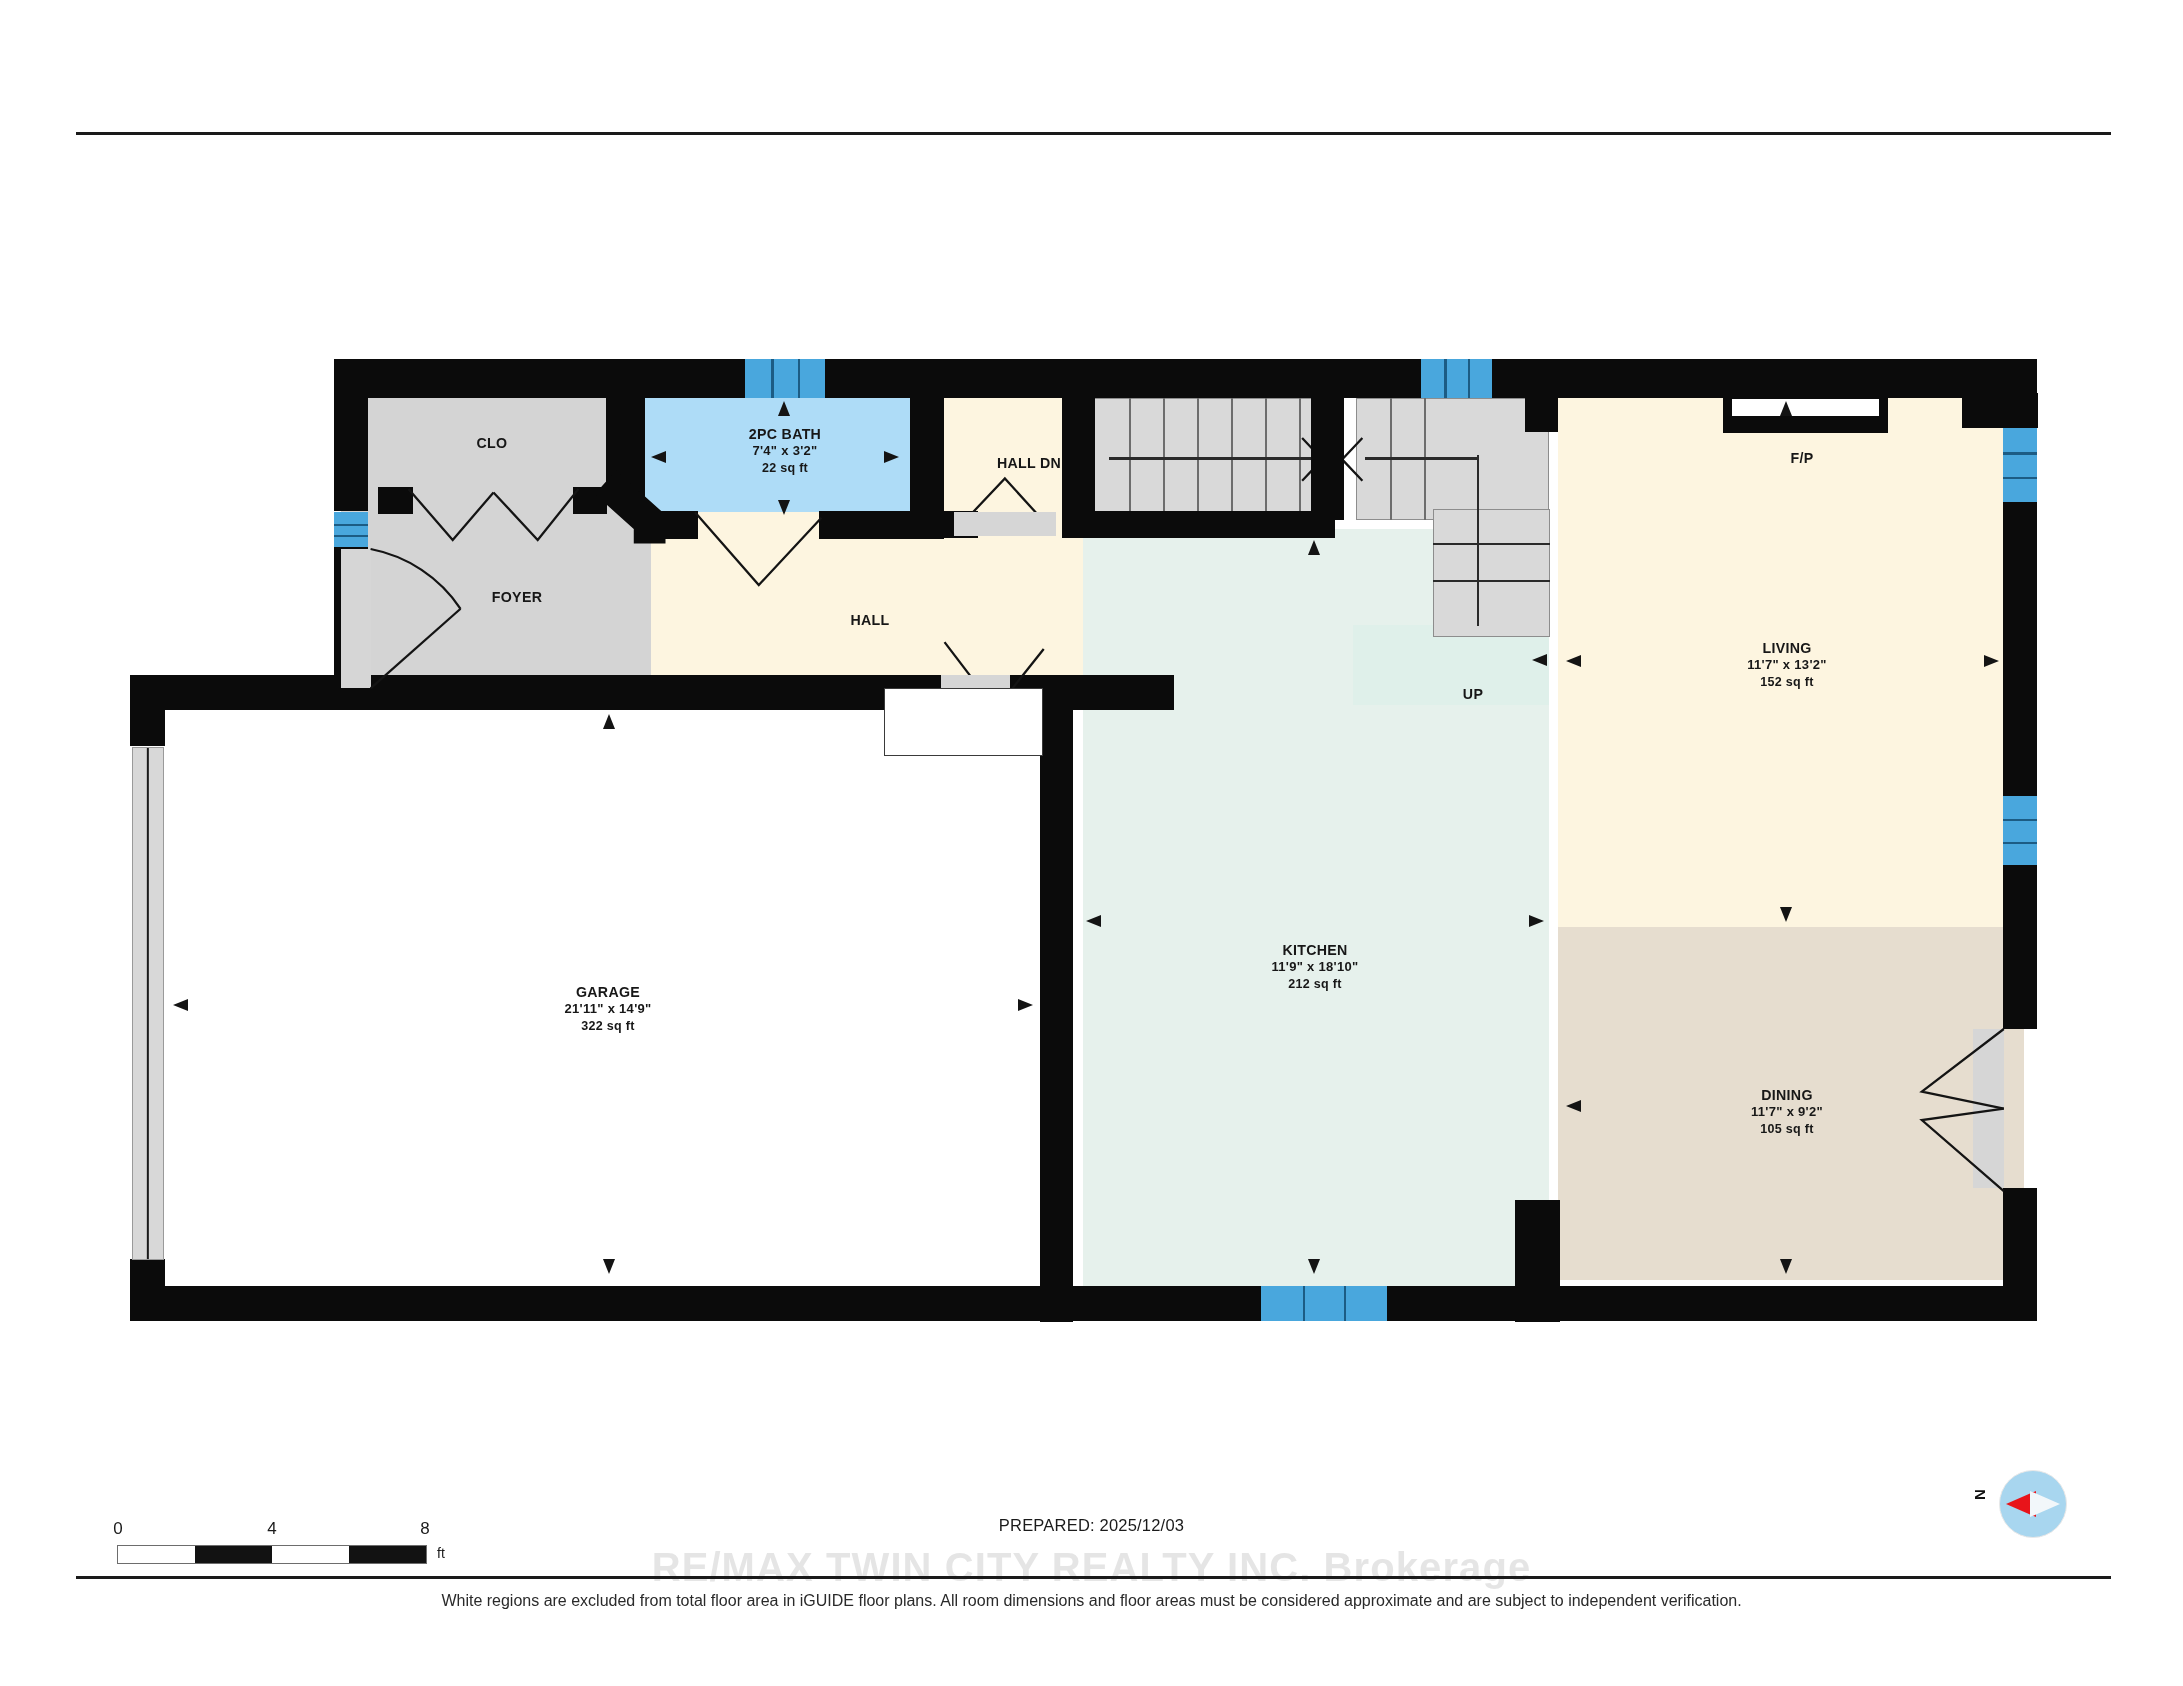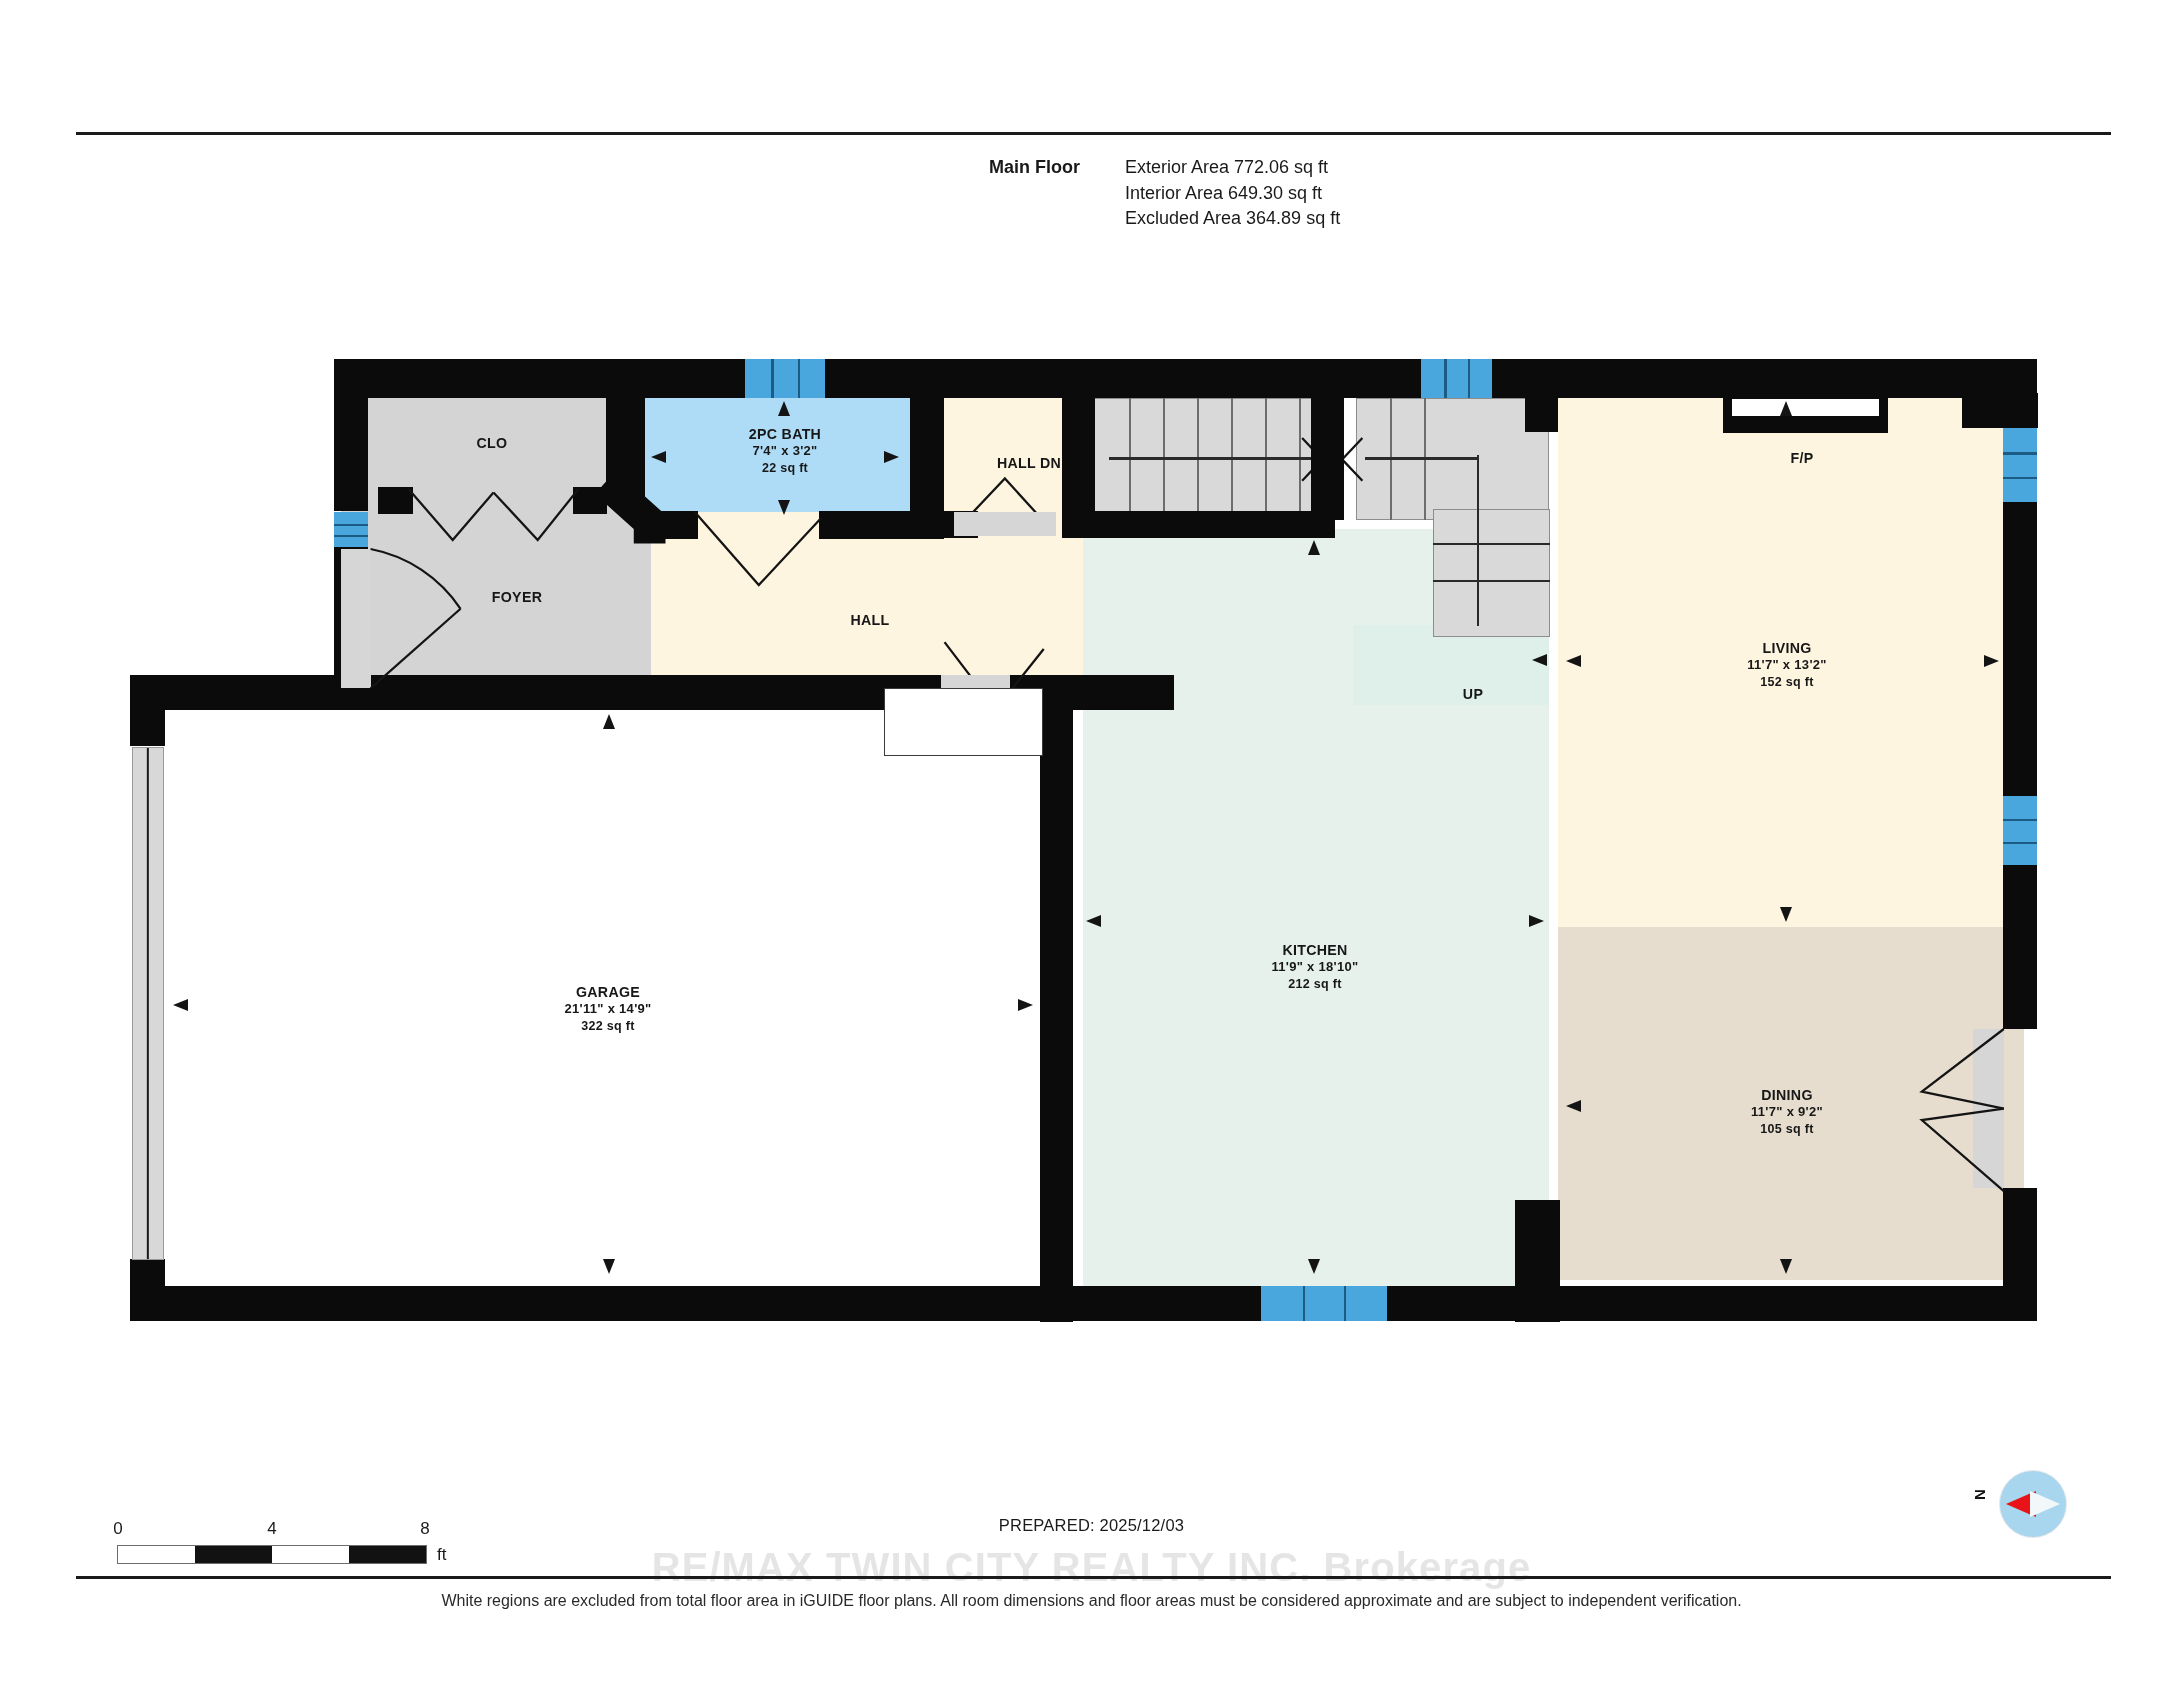--- a/index.html
+++ b/index.html
@@ -168,34 +168,20 @@
     transform: rotate(-90deg);
   }
 </style>
 </head>
 <body>
 
 <div id="page">
 
   <div id="rule-top"></div>
 
-  <div id="floor-summary">
-    <div class="row">
-      <span class="lbl">Main Floor</span>
-      <span class="val">Exterior Area 772.06 sq ft</span>
-    </div>
-    <div class="row">
-      <span class="lbl"></span>
-      <span class="val">Interior Area 649.30 sq ft</span>
-    </div>
-    <div class="row">
-      <span class="lbl"></span>
-      <span class="val">Excluded Area 364.89 sq ft</span>
-    </div>
-  </div>
 
   <div id="plan">
 
     <div class="room" style="left:378px;  top:398px;  width:227px; height:91px; background:#e9e0d2;"></div>
     <div class="room" style="left:341px;  top:398px;  width:318px; height:296px; background:#d4d4d4;"></div>
     <div class="room" style="left:341px;  top:489px;  width:318px; height:205px; background:#d4d4d4;"></div>
     <div class="room" style="left:644px; top:398px;  width:290px; height:114px; background:#aedcf7;"></div>
     <div class="room" style="left:651px; top:512px;  width:432px; height:182px; background:#fdf5e0;"></div>
     <div class="room" style="left:944px; top:398px;  width:142px; height:119px; background:#fdf5e0;"></div>
     <div class="room" style="left:1083px; top:512px;  width:45px; height:182px; background:#fdf5e0;"></div>
@@ -410,21 +396,21 @@
       <span style="left:155px;">4</span>
       <span style="left:308px;">8</span>
     </div>
     <div class="bar">
       <div class="empty"></div>
       <div class="fill"></div>
       <div class="empty"></div>
       <div class="fill"></div>
     </div>
   </div>
-  <div id="scalebar" class="unit" style="position:absolute;left:437px;top:1545px;font-size:17px;color:#1a1a1a;">ft</div>
+  <div id="scalebar" class="unit" style="position:absolute;left:437px;top:1545px;font-size:14px;color:#1a1a1a;">ft</div>
 
   <div id="prepared">PREPARED: 2025/12/03</div>
   <div id="watermark">RE/MAX TWIN CITY REALTY INC.  Brokerage</div>
   <div id="rule-bottom"></div>
   <div id="disclaimer">White regions are excluded from total floor area in iGUIDE floor plans. All room dimensions and floor areas must be considered approximate and are subject to independent verification.</div>
 
   <div id="compass">
     <div class="dial"></div>
     <div class="needle-w"></div>
     <div class="needle-e"></div>

